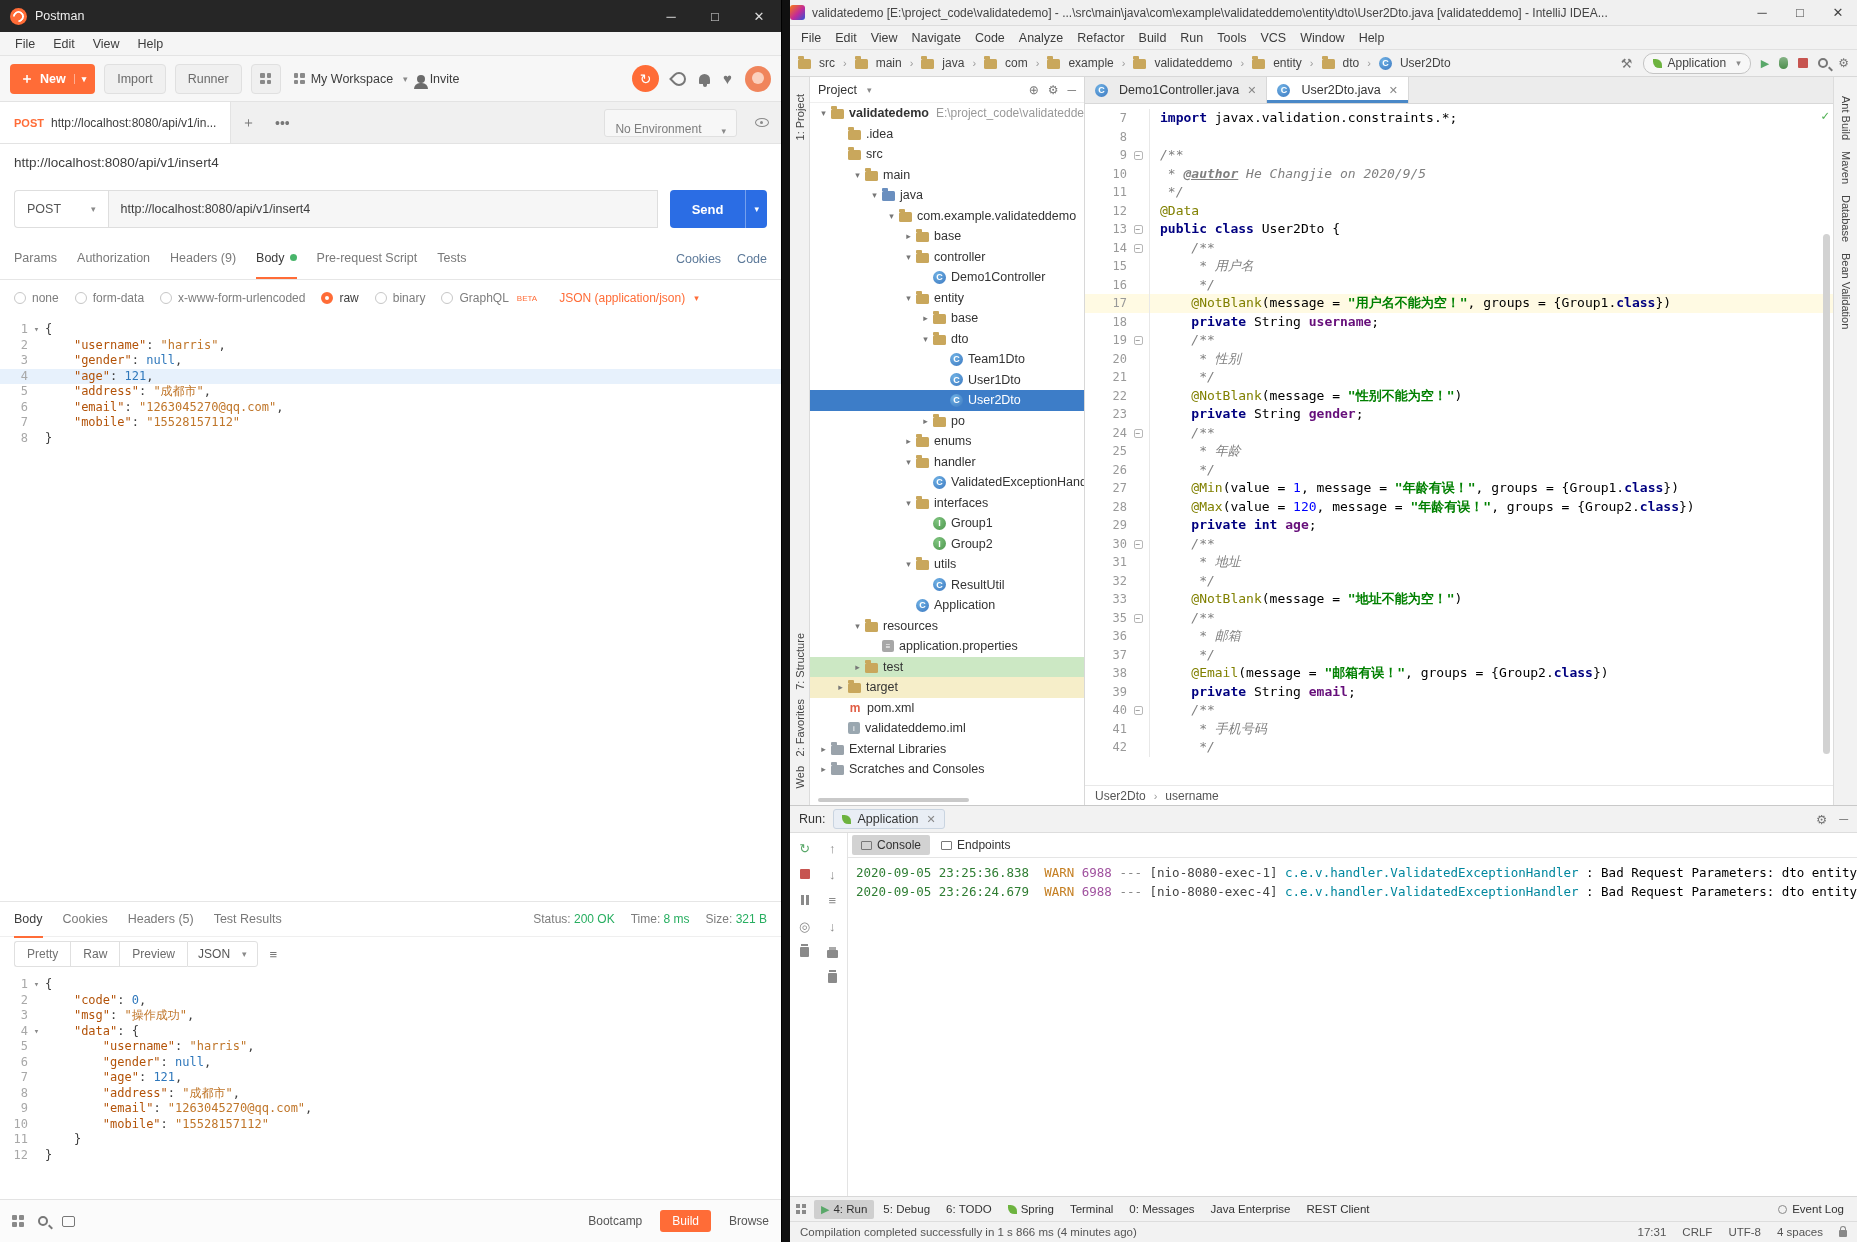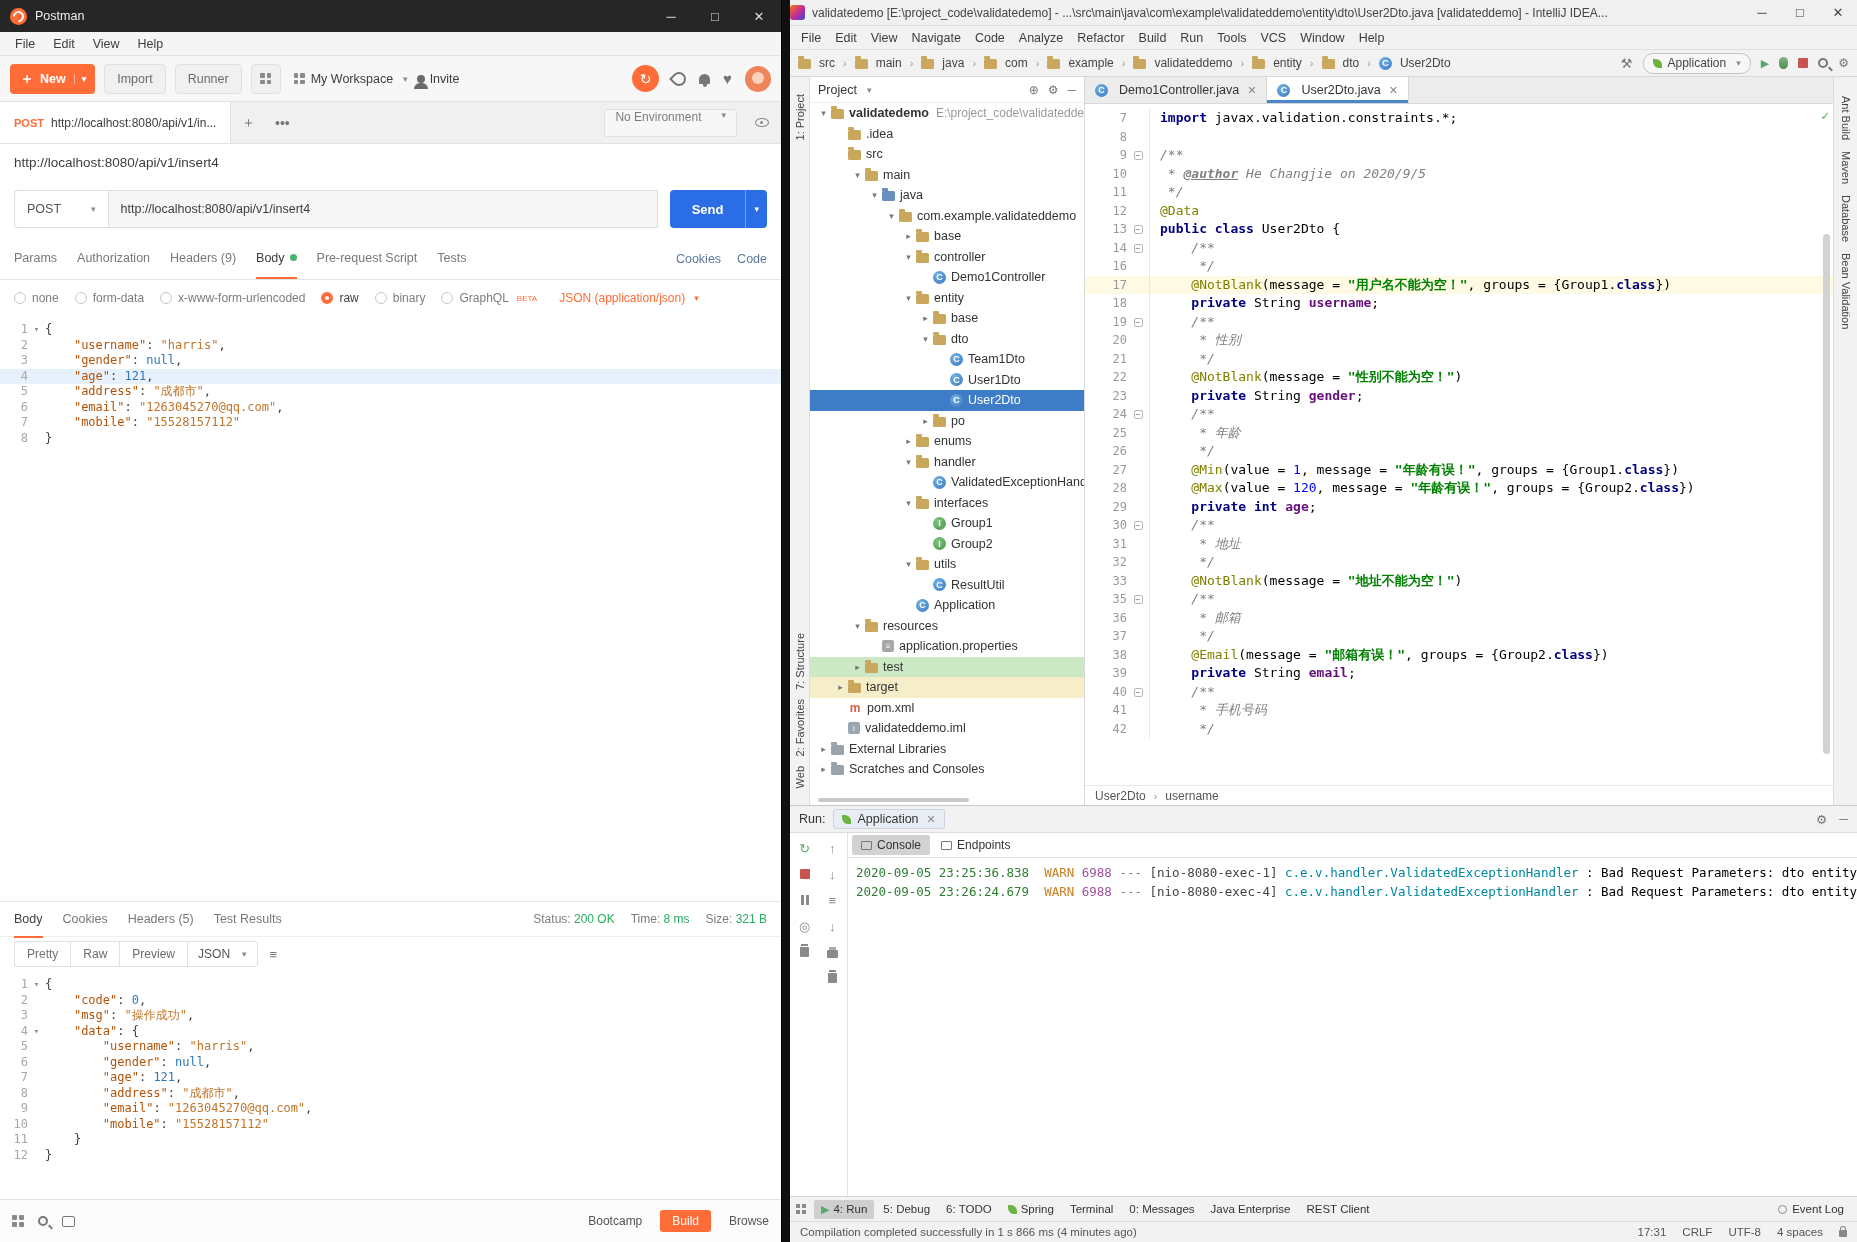--- a/index.html
+++ b/index.html
@@ -40,21 +40,21 @@
 .i-bell::after{content:"";position:absolute;left:3.5px;top:10px;width:4px;height:3px;border-radius:0 0 3px 3px;background:#777;}
 .i-heart{color:#777;font-size:15px;}
 .i-avatar{width:26px;height:26px;border-radius:50%;background:#f0855c;position:relative;}
 .i-avatar::after{content:"";position:absolute;left:7px;top:6px;width:12px;height:12px;border-radius:50%;background:#fbd0bd;}
 .pm-tabstrip{height:42px;background:#f0f0f0;border-bottom:1px solid #e3e3e3;display:flex;align-items:stretch;flex:0 0 auto;}
 .pm-tab{background:#fff;border-right:1px solid #e3e3e3;display:flex;align-items:center;gap:7px;padding:0 14px;max-width:290px;}
 .pm-tab .m{color:#ff6c37;font-weight:bold;font-size:11px;}
 .pm-tab .u{color:#3d3d3d;font-size:12px;white-space:nowrap;overflow:hidden;}
 .pm-tabplus,.pm-tabdots{width:34px;display:flex;align-items:center;justify-content:center;color:#777;font-size:14px;}
 .pm-env{margin-left:auto;display:flex;align-items:center;gap:18px;padding-right:12px;}
-.pm-envbox{background:#f7f7f7;border:1px solid #e0e0e0;border-radius:3px;height:28px;display:flex;align-items:flex-start;padding:0 10px;color:#7d7d7d;font-size:12px;gap:16px;}
+.pm-envbox{background:#f7f7f7;border:1px solid #e0e0e0;border-radius:3px;height:28px;display:flex;align-items:flex-end;padding:0 10px;color:#7d7d7d;font-size:12px;gap:16px;}
 .i-eye{width:14px;height:9px;border:1.5px solid #8a8a8a;border-radius:50%;position:relative;}
 .i-eye::after{content:"";position:absolute;left:4px;top:2px;width:3px;height:3px;border-radius:50%;background:#8a8a8a;}
 .pm-reqname{height:36px;display:flex;align-items:center;padding:0 14px;font-size:13.5px;color:#3d3d3d;flex:0 0 auto;}
 .pm-builder{height:58px;display:flex;align-items:center;padding:0 14px;gap:0;flex:0 0 auto;}
 .pm-method{height:38px;border:1px solid #dedede;border-right:none;border-radius:4px 0 0 4px;display:flex;align-items:center;gap:26px;padding:0 12px;color:#555;font-size:12.5px;background:#fff;}
 .pm-url{flex:1;height:38px;border:1px solid #dedede;background:#f6f6f6;color:#3d3d3d;font-size:12.5px;padding:0 12px;font-family:"Liberation Sans",sans-serif;}
 .pm-send{height:38px;background:#2b6de4;color:#fff;border:none;border-radius:4px 0 0 4px;margin-left:12px;padding:0 22px;font-size:13px;font-weight:bold;}
 .pm-send-caret{height:38px;background:#2b6de4;border-left:1px solid rgba(255,255,255,.35);border-radius:0 4px 4px 0;color:#fff;display:flex;align-items:center;padding:0 8px;font-size:9px;}
 .pm-reqtabs{height:42px;border-bottom:1px solid #e6e6e6;display:flex;align-items:center;padding:0 14px;flex:0 0 auto;}
 .pm-rtab{margin-right:20px;color:#797979;font-size:12.5px;height:100%;display:flex;align-items:center;gap:5px;border-bottom:2px solid transparent;}
@@ -663,20 +663,21 @@
         <div class="ij-editor">
           <div id="ij-code">
               <div class="ed-line"><span class="ed-num">7</span><span class="ed-fold"></span><span class="ed-code"><span class="j-kw">import</span> javax.validation.constraints.*;</span></div>
               <div class="ed-line"><span class="ed-num">8</span><span class="ed-fold"></span><span class="ed-code">&nbsp;</span></div>
               <div class="ed-line"><span class="ed-num">9</span><span class="ed-fold"><span class="fold-box">−</span></span><span class="ed-code"><span class="j-cmt">/**</span></span></div>
               <div class="ed-line"><span class="ed-num">10</span><span class="ed-fold"></span><span class="ed-code"><span class="j-cmt"> * <span class="j-doctag">@author</span> He Changjie on 2020/9/5</span></span></div>
               <div class="ed-line"><span class="ed-num">11</span><span class="ed-fold"></span><span class="ed-code"><span class="j-cmt"> */</span></span></div>
               <div class="ed-line"><span class="ed-num">12</span><span class="ed-fold"></span><span class="ed-code"><span class="j-ann">@Data</span></span></div>
               <div class="ed-line"><span class="ed-num">13</span><span class="ed-fold"><span class="fold-box">−</span></span><span class="ed-code"><span class="j-kw">public</span> <span class="j-kw">class</span> User2Dto {</span></div>
               <div class="ed-line"><span class="ed-num">14</span><span class="ed-fold"><span class="fold-box">−</span></span><span class="ed-code"><span class="j-cmt">    /**</span></span></div>
+              <div class="ed-line"><span class="ed-num">15</span><span class="ed-fold"></span><span class="ed-code"><span class="j-cmt">     * 用户名</span></span></div>
               <div class="ed-line"><span class="ed-num">16</span><span class="ed-fold"></span><span class="ed-code"><span class="j-cmt">     */</span></span></div>
               <div class="ed-line hl"><span class="ed-num">17</span><span class="ed-fold"></span><span class="ed-code">    <span class="j-ann">@NotBlank</span>(message = <span class="j-str">"用户名不能为空！"</span>, groups = {Group1.<span class="j-kw">class</span>})</span></div>
               <div class="ed-line"><span class="ed-num">18</span><span class="ed-fold"></span><span class="ed-code">    <span class="j-kw">private</span> String <span class="j-fld">username</span>;</span></div>
               <div class="ed-line"><span class="ed-num">19</span><span class="ed-fold"><span class="fold-box">−</span></span><span class="ed-code"><span class="j-cmt">    /**</span></span></div>
               <div class="ed-line"><span class="ed-num">20</span><span class="ed-fold"></span><span class="ed-code"><span class="j-cmt">     * 性别</span></span></div>
               <div class="ed-line"><span class="ed-num">21</span><span class="ed-fold"></span><span class="ed-code"><span class="j-cmt">     */</span></span></div>
               <div class="ed-line"><span class="ed-num">22</span><span class="ed-fold"></span><span class="ed-code">    <span class="j-ann">@NotBlank</span>(message = <span class="j-str">"性别不能为空！"</span>)</span></div>
               <div class="ed-line"><span class="ed-num">23</span><span class="ed-fold"></span><span class="ed-code">    <span class="j-kw">private</span> String <span class="j-fld">gender</span>;</span></div>
               <div class="ed-line"><span class="ed-num">24</span><span class="ed-fold"><span class="fold-box">−</span></span><span class="ed-code"><span class="j-cmt">    /**</span></span></div>
               <div class="ed-line"><span class="ed-num">25</span><span class="ed-fold"></span><span class="ed-code"><span class="j-cmt">     * 年龄</span></span></div>

